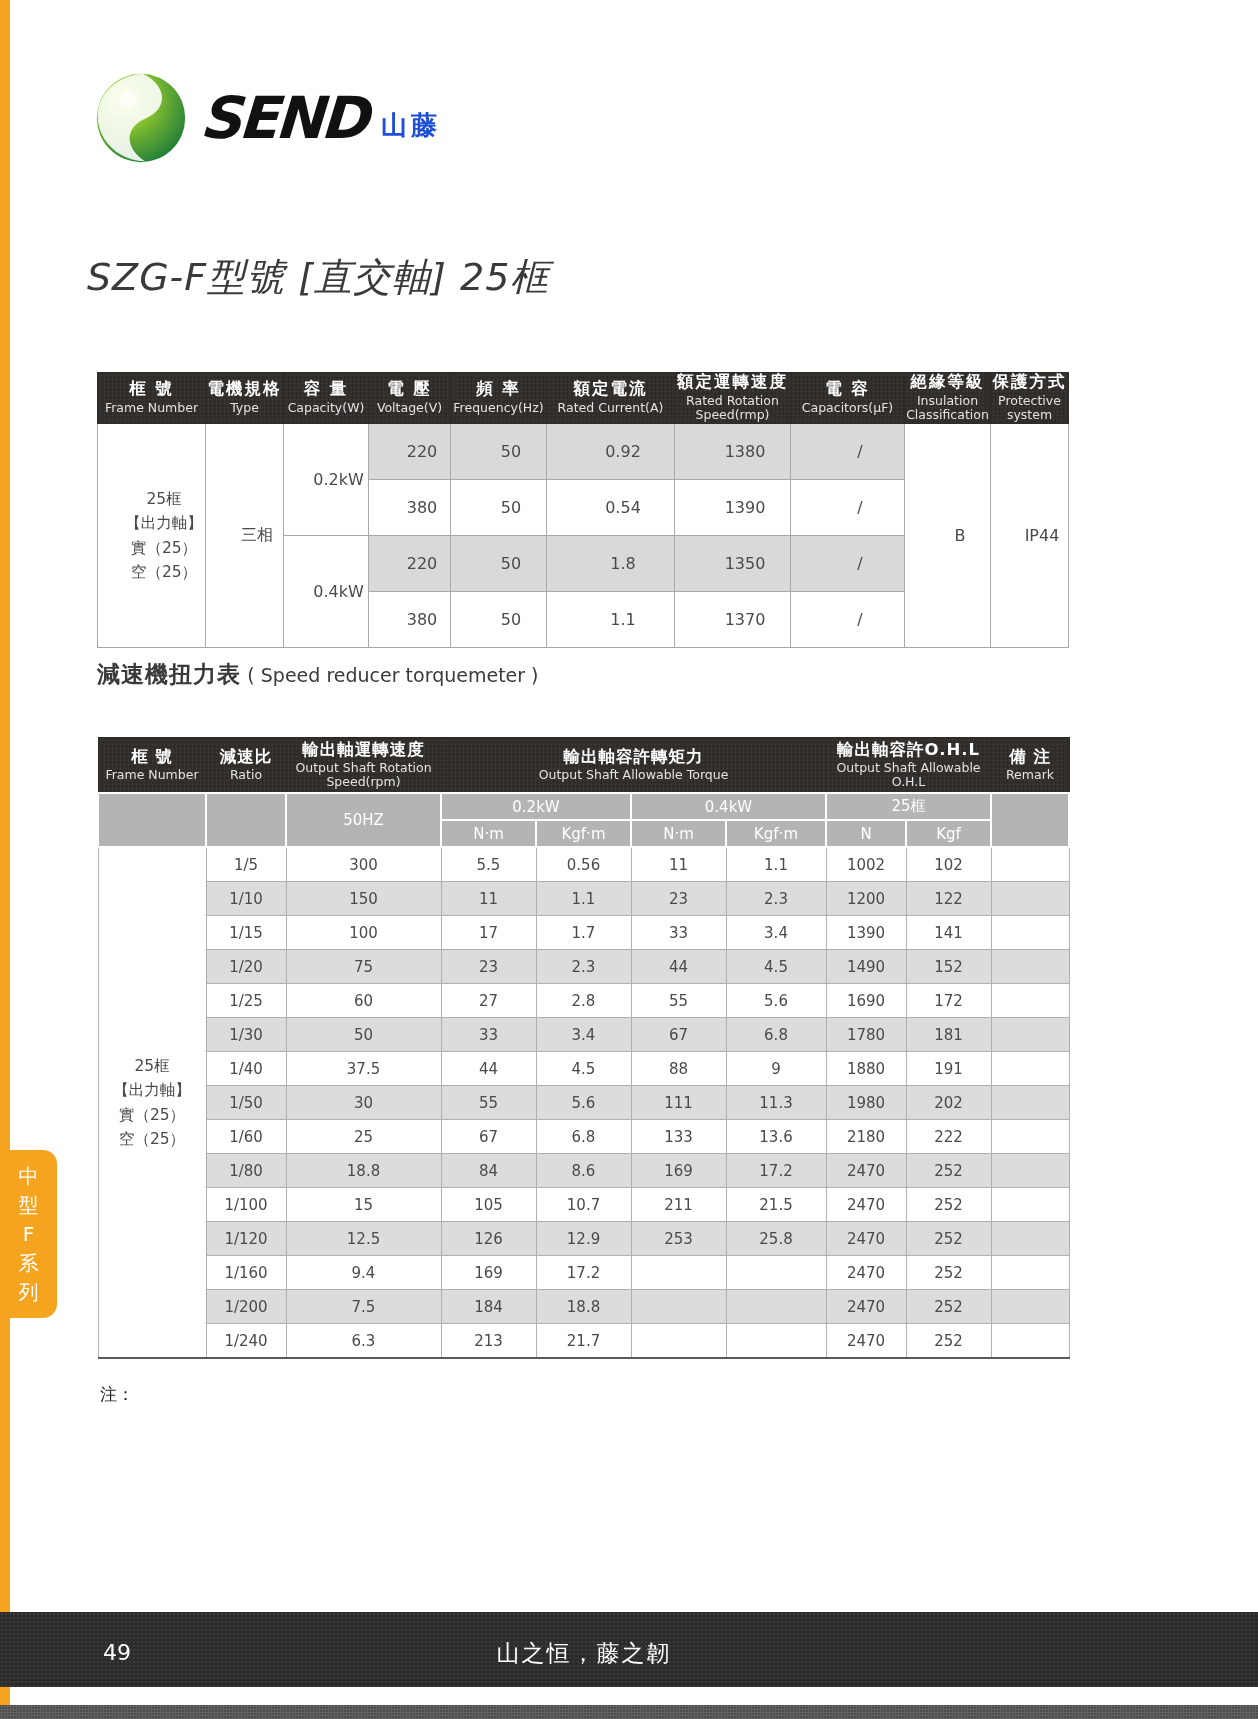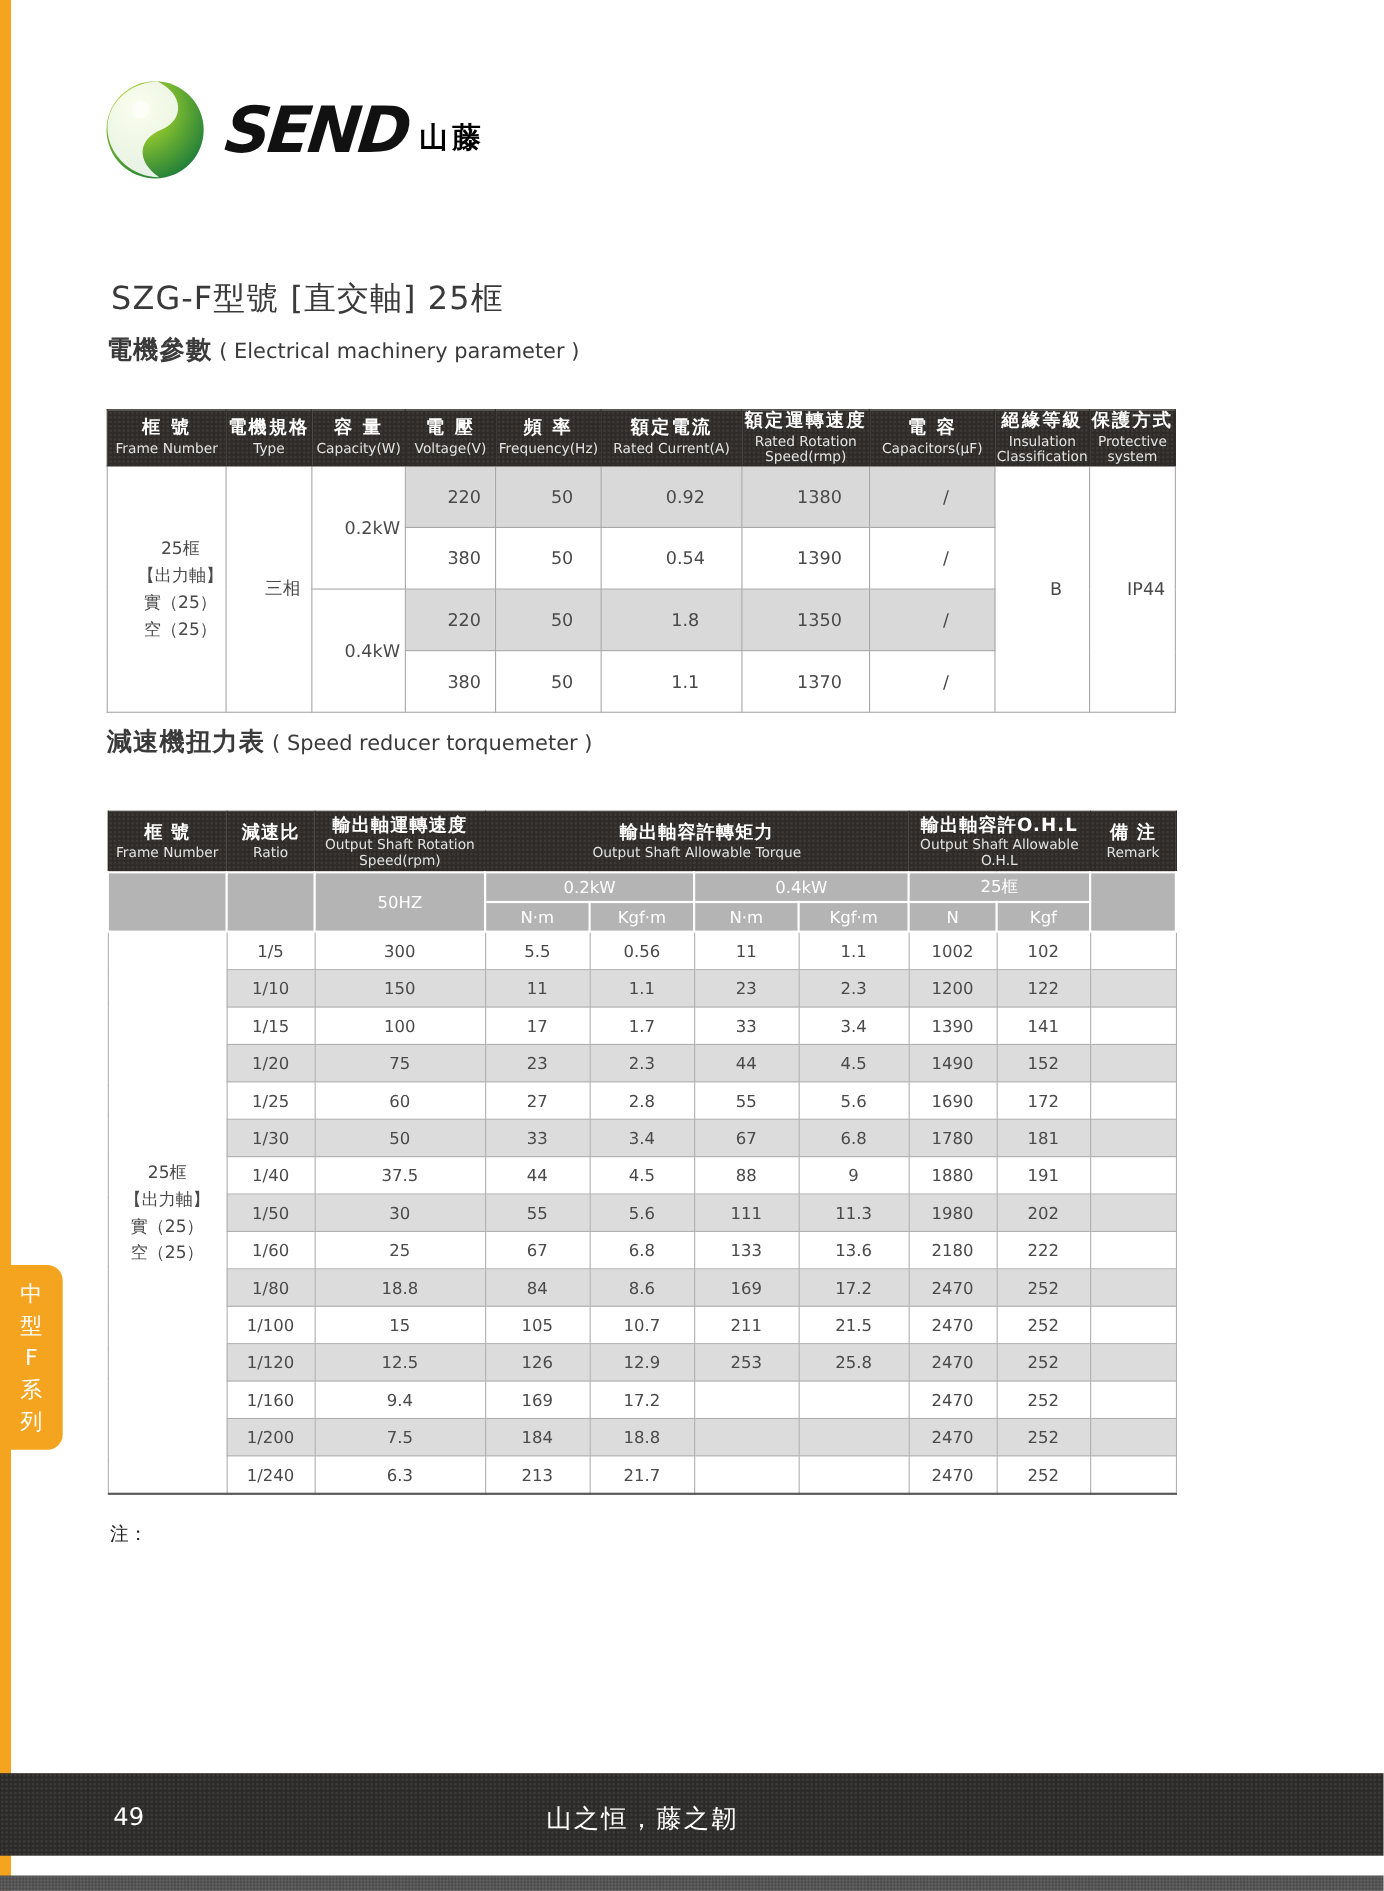--- a/index.html
+++ b/index.html
@@ -13,24 +13,24 @@
   .left-strip { position:absolute; left:0; top:0; width:10px; height:1719px; background:#f5a41f; }
 
   
   .logo { position:absolute; left:95px; top:72px; display:flex; align-items:center; gap:18px; }
   .logo-globe { width:92px; height:92px; }
   .logo-word { display:flex; align-items:center; gap:10px; }
   .logo-brand {
     font-size:58px; font-weight:900; font-style:italic; letter-spacing:-3px;
     color:#111; transform:skewX(-6deg); line-height:1;
   }
-  .logo-cjk { font-size:26px; font-weight:700; color:#000000; letter-spacing:4px; margin-top:14px; }
-
-  
-  .page-title { position:absolute; left:101px; top:252px; font-size:29px; color:#3a3a3a; letter-spacing:1px; }
+  .logo-cjk { font-size:26px; font-weight:700; color:#1d4ed8; letter-spacing:4px; margin-top:14px; }
+
+  
+  .page-title { position:absolute; left:87px; top:252px; font-size:38px; color:#3a3a3a; letter-spacing:1px;font-style:italic; }
   .sec-heading { position:absolute; left:97px; font-size:20px; color:#3a3a3a; }
   .sec-heading .cn { font-size:23px; font-weight:700; letter-spacing:1px; }
   .sec-heading .en { font-size:19px; font-weight:400; }
   .sec1 { top:302px; }
   .sec2 { top:659px; }
 
   
   table { border-collapse:collapse; table-layout:fixed; }
   th, td { padding:0; text-align:center; vertical-align:middle; }
 
@@ -119,24 +119,20 @@
       <circle cx="36" cy="30" r="9" fill="#ffffff" opacity="0.55"></circle>
     </svg>
     <div class="logo-word">
       <span class="logo-brand">SEND</span>
       <span class="logo-cjk">山藤</span>
     </div>
   </div>
 
   <div class="page-title">SZG-F型號 [直交軸] 25框</div>
 
-  <div class="sec-heading sec1">
-    <span class="cn">電機參數</span>
-    <span class="en">( Electrical machinery parameter )</span>
-  </div>
 
   <table class="t1">
     <colgroup>
       <col style="width:108px">
         <col style="width:78px">
         <col style="width:85px">
         <col style="width:82px">
       <col style="width:96px">
         <col style="width:128px">
         <col style="width:116px">

